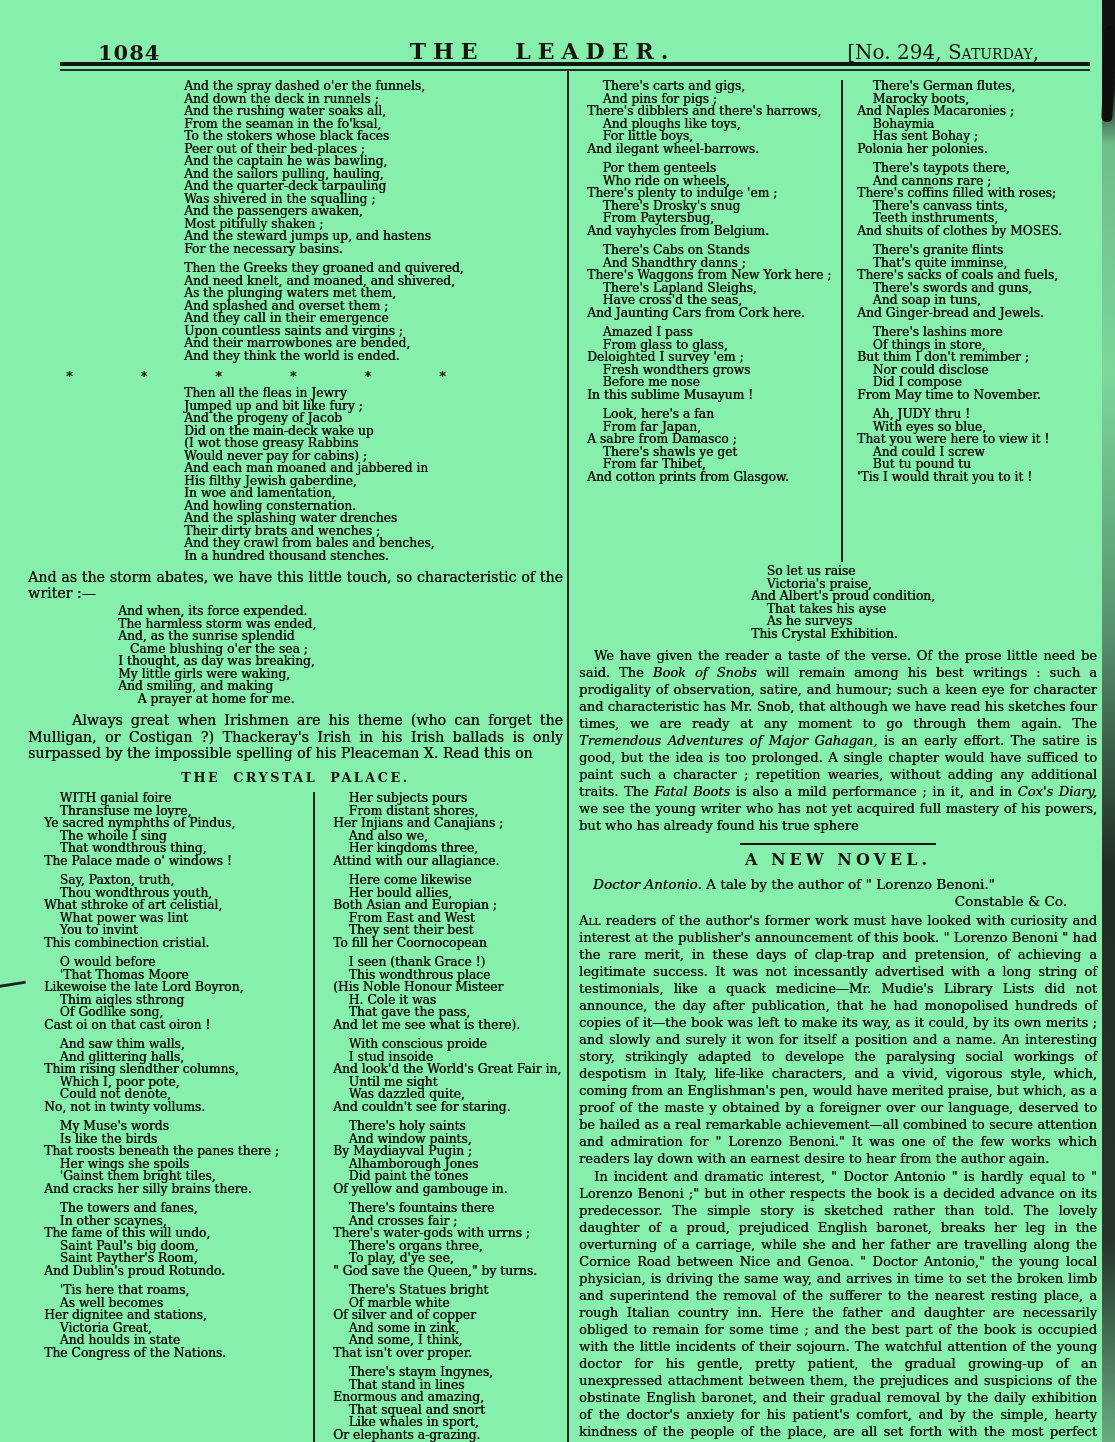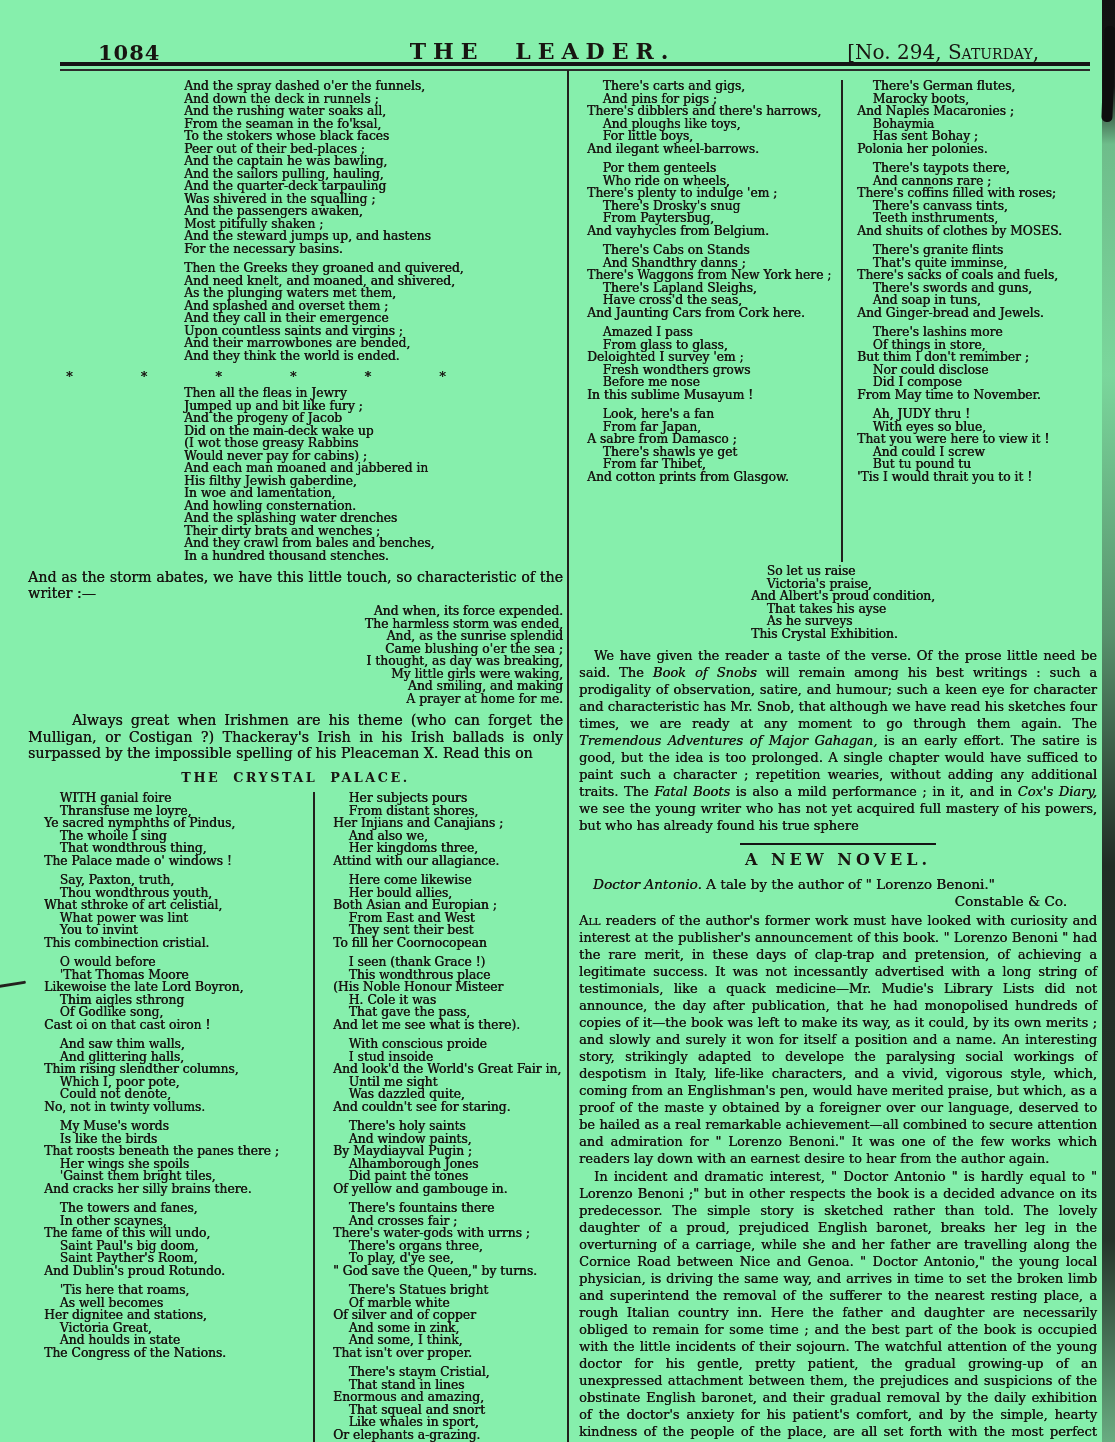--- a/index.html
+++ b/index.html
@@ -18,21 +18,21 @@
   .hrule .thick{height:4px;background:#151515;}
   .hrule .thin{height:2px;background:#2b2b2b;margin-top:3px;}
   
   .main-divider{position:absolute;left:567px;top:70px;width:2px;height:1372px;background:#22201d;}
   .left-col{position:absolute;left:28px;top:80px;width:535px;}
   .right-col{position:absolute;left:579px;top:80px;width:518px;}
   
   .vline{font-size:12.3px;line-height:12.5px;white-space:pre;text-shadow:.45px 0 0 currentColor;}
   .stanza{margin-bottom:7px;}
   .poem-top{margin-left:156px;}
-  .poem-calm{margin-left:90px;margin-top:2px;text-align:right;}
+  .poem-calm{margin-left:90px;margin-top:2px;}
   .asterisks{margin:0 0 3px 38px;width:442px;font-size:13px;word-spacing:64px;text-shadow:.4px 0 0 currentColor;}
   .prose-left{font-size:14.2px;line-height:16.2px;text-align:justify;margin:4px 0 4px 0;text-shadow:.3px 0 0 currentColor;}
   .ind-wide{text-indent:44px;}
   .cp-heading{text-align:center;font-size:12.8px;font-weight:bold;letter-spacing:2.5px;word-spacing:6px;margin:9px 0 7px 0;}
   .lcols{display:flex;min-height:702px;}
   .colA{width:285px;padding-left:16px;box-sizing:border-box;}
   .lcols .vdiv{width:2px;background:#22201d;}
   .colB{flex:1;padding-left:18px;}
   .rcols{display:flex;}
   .colC{width:262px;padding-left:8px;box-sizing:border-box;}
@@ -244,21 +244,21 @@
           </div>
           <div class="stanza">
             <div class="vline">    There's Statues bright</div>
             <div class="vline">    Of marble white</div>
             <div class="vline">Of silver and of copper</div>
             <div class="vline">    And some in zink,</div>
             <div class="vline">    And some, I think,</div>
             <div class="vline">That isn't over proper.</div>
           </div>
           <div class="stanza">
-            <div class="vline">    There's staym Cristial,</div>
+            <div class="vline">    There's staym Ingynes,</div>
             <div class="vline">    That stand in lines</div>
             <div class="vline">Enormous and amazing,</div>
             <div class="vline">    That squeal and snort</div>
             <div class="vline">    Like whales in sport,</div>
             <div class="vline">Or elephants a-grazing.</div>
           </div>
         </div>
     </div>
   </div>
 

